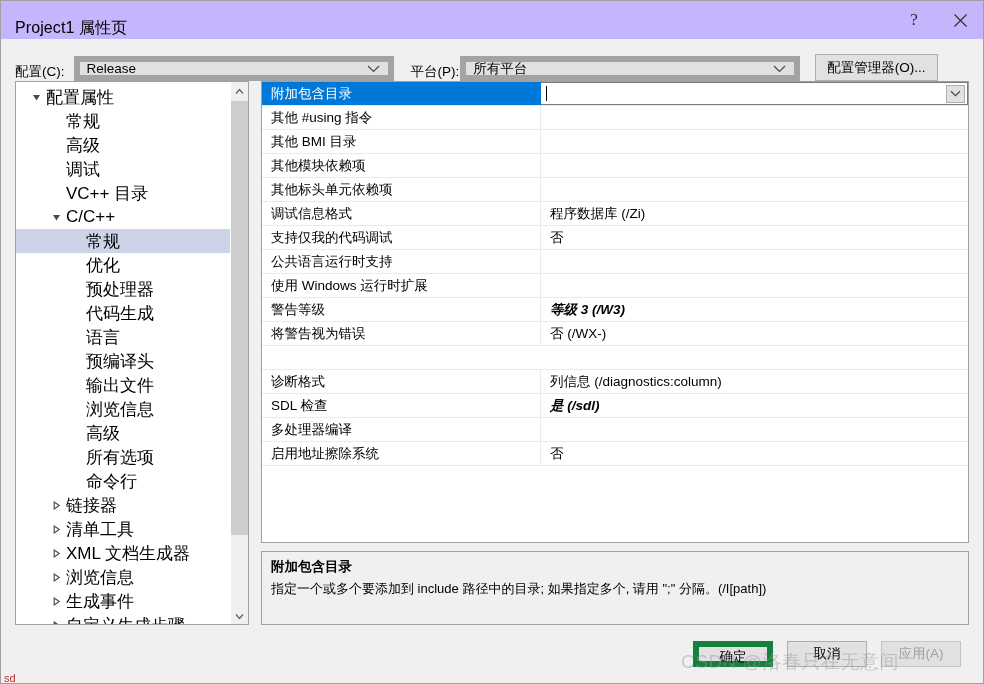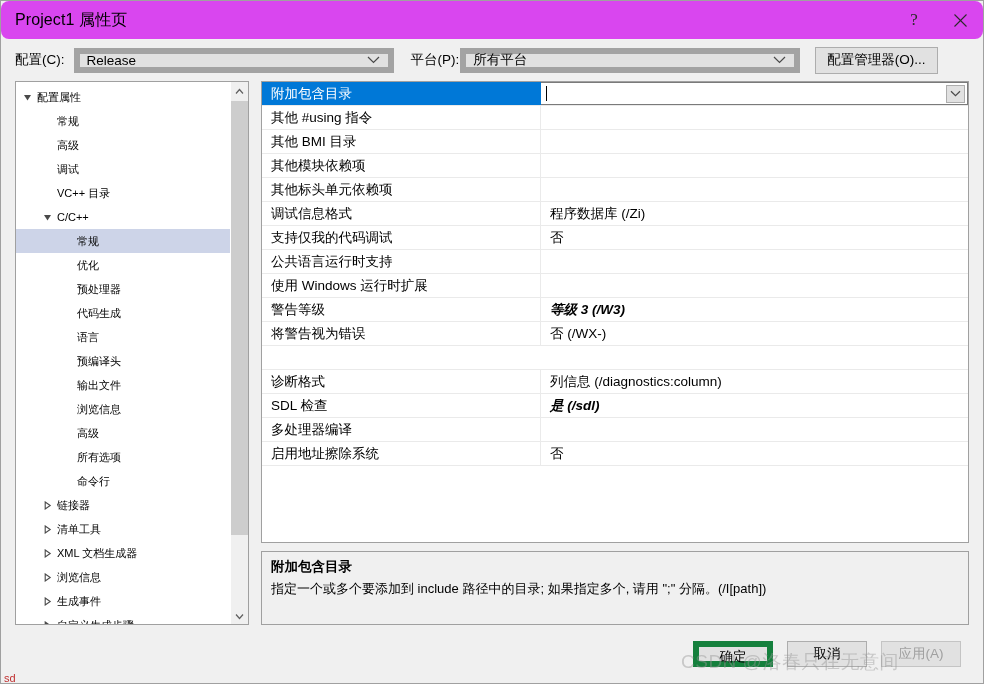--- a/index.html
+++ b/index.html
@@ -27,25 +27,24 @@
     box-sizing: border-box;
     border: 1px solid #a0a0a0;
     display: flex;
     flex-direction: column;
   }
 
   
   .titlebar {
     height: 38px;
     min-height: 38px;
-    background: #d946ef;
-    display: flex;
-    align-items: center;
-    position: relative;
-    border-radius: 8px;
+    background: #c4b5fd;
+    display: flex;
+    align-items: flex-end;
+    position: relative;
   }
   .title-text {
     margin-left: 14px;
     font-size: 16px;
     color: #000000;
     letter-spacing: 0.1px;
   }
   .title-buttons {
     margin-left: auto;
     display: flex;
@@ -66,21 +65,21 @@
     font-size: 17px;
     color: #2b2b2b;
     font-family: "Liberation Serif", serif;
   }
 
   
   .config-row {
     height: 42px;
     min-height: 42px;
     display: flex;
-    align-items: center;
+    align-items: flex-end;
     padding: 0 14px;
     box-sizing: border-box;
     background: #f0f0f0;
   }
   .field-label {
     font-size: 13.5px;
     color: #000;
     white-space: nowrap;
   }
   .combo {
@@ -140,25 +139,25 @@
   }
   .tree-scroll {
     flex: 1;
     overflow: hidden;
     padding-top: 3px;
   }
   .tree-item {
     height: 24px;
     display: flex;
     align-items: center;
-    font-size: 11px;
+    font-size: 17px;
     color: #000;
     white-space: nowrap;
     cursor: default;
-    padding-left: 4px;
+    padding-left: 13px;
   }
   .tree-item.selected {
     background: #cdd4e8;
   }
   .tw {
     width: 15px;
     min-width: 15px;
     display: flex;
     align-items: center;
     justify-content: center;

